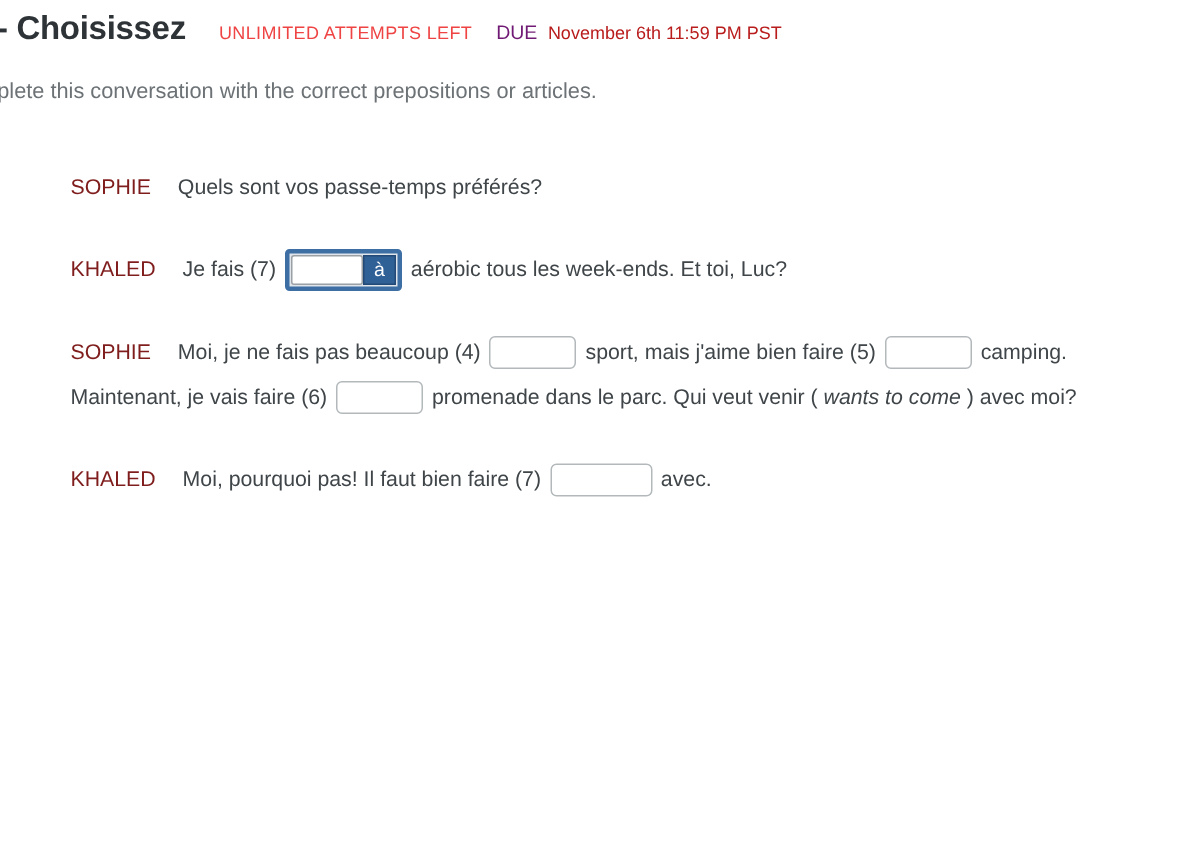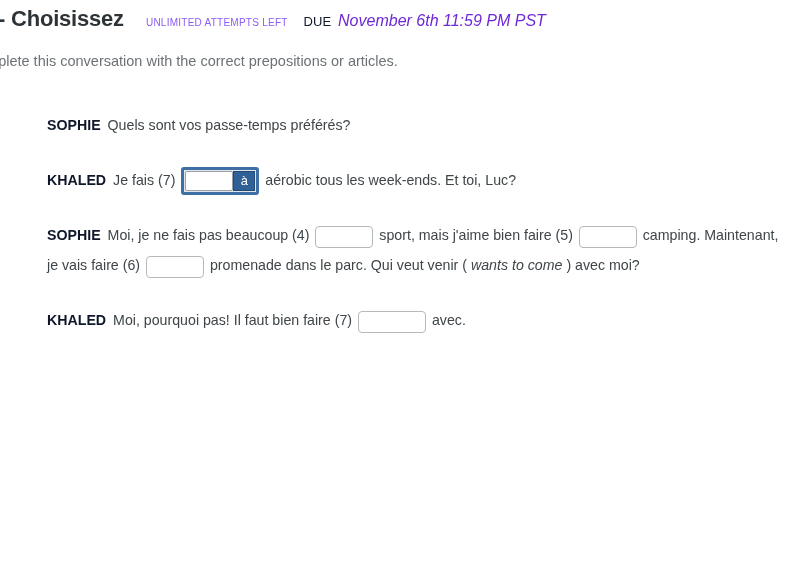--- a/index.html
+++ b/index.html
@@ -34,34 +34,33 @@
     white-space: nowrap;
   }
   .assignment-title {
     font-size: 22px;
     font-weight: bold;
     color: #2d3336;
     letter-spacing: -0.2px;
     margin-right: 22px;
   }
   .attempts-left {
-    font-size: 10px;
-    color: #8b5cf6;
+    font-size: 12px;
+    color: #ef4444;
     letter-spacing: 0.25px;
     margin-right: 16px;
   }
   .due-label {
     font-size: 13px;
-    color: #0f172a;
+    color: #701a75;
     margin-right: 7px;
   }
   .due-date {
-    font-size: 16px;
-    color: #6d28d9;
-    font-style: italic;
+    font-size: 12px;
+    color: #b91c1c;
   }
 
   
   .instructions {
     position: absolute;
     left: -22px;
     top: 53px;
     width: 822px;
     font-size: 14.5px;
     color: #6c7275;
@@ -78,23 +77,23 @@
   .dialogue-line {
     font-size: 14.2px;
     line-height: 30px;
     color: #3f4548;
     margin-bottom: 25px;
   }
   .dialogue-line:last-child {
     margin-bottom: 0;
   }
   .speaker {
-    font-weight: bold;
-    color: #0f172a;
-    margin-right: 3px;
+    font-weight: normal;
+    color: #7f1d1d;
+    margin-right: 14px;
   }
   .italic {
     font-style: italic;
   }
 
   
   .blank {
     display: inline-block;
     vertical-align: middle;
     box-sizing: border-box;

